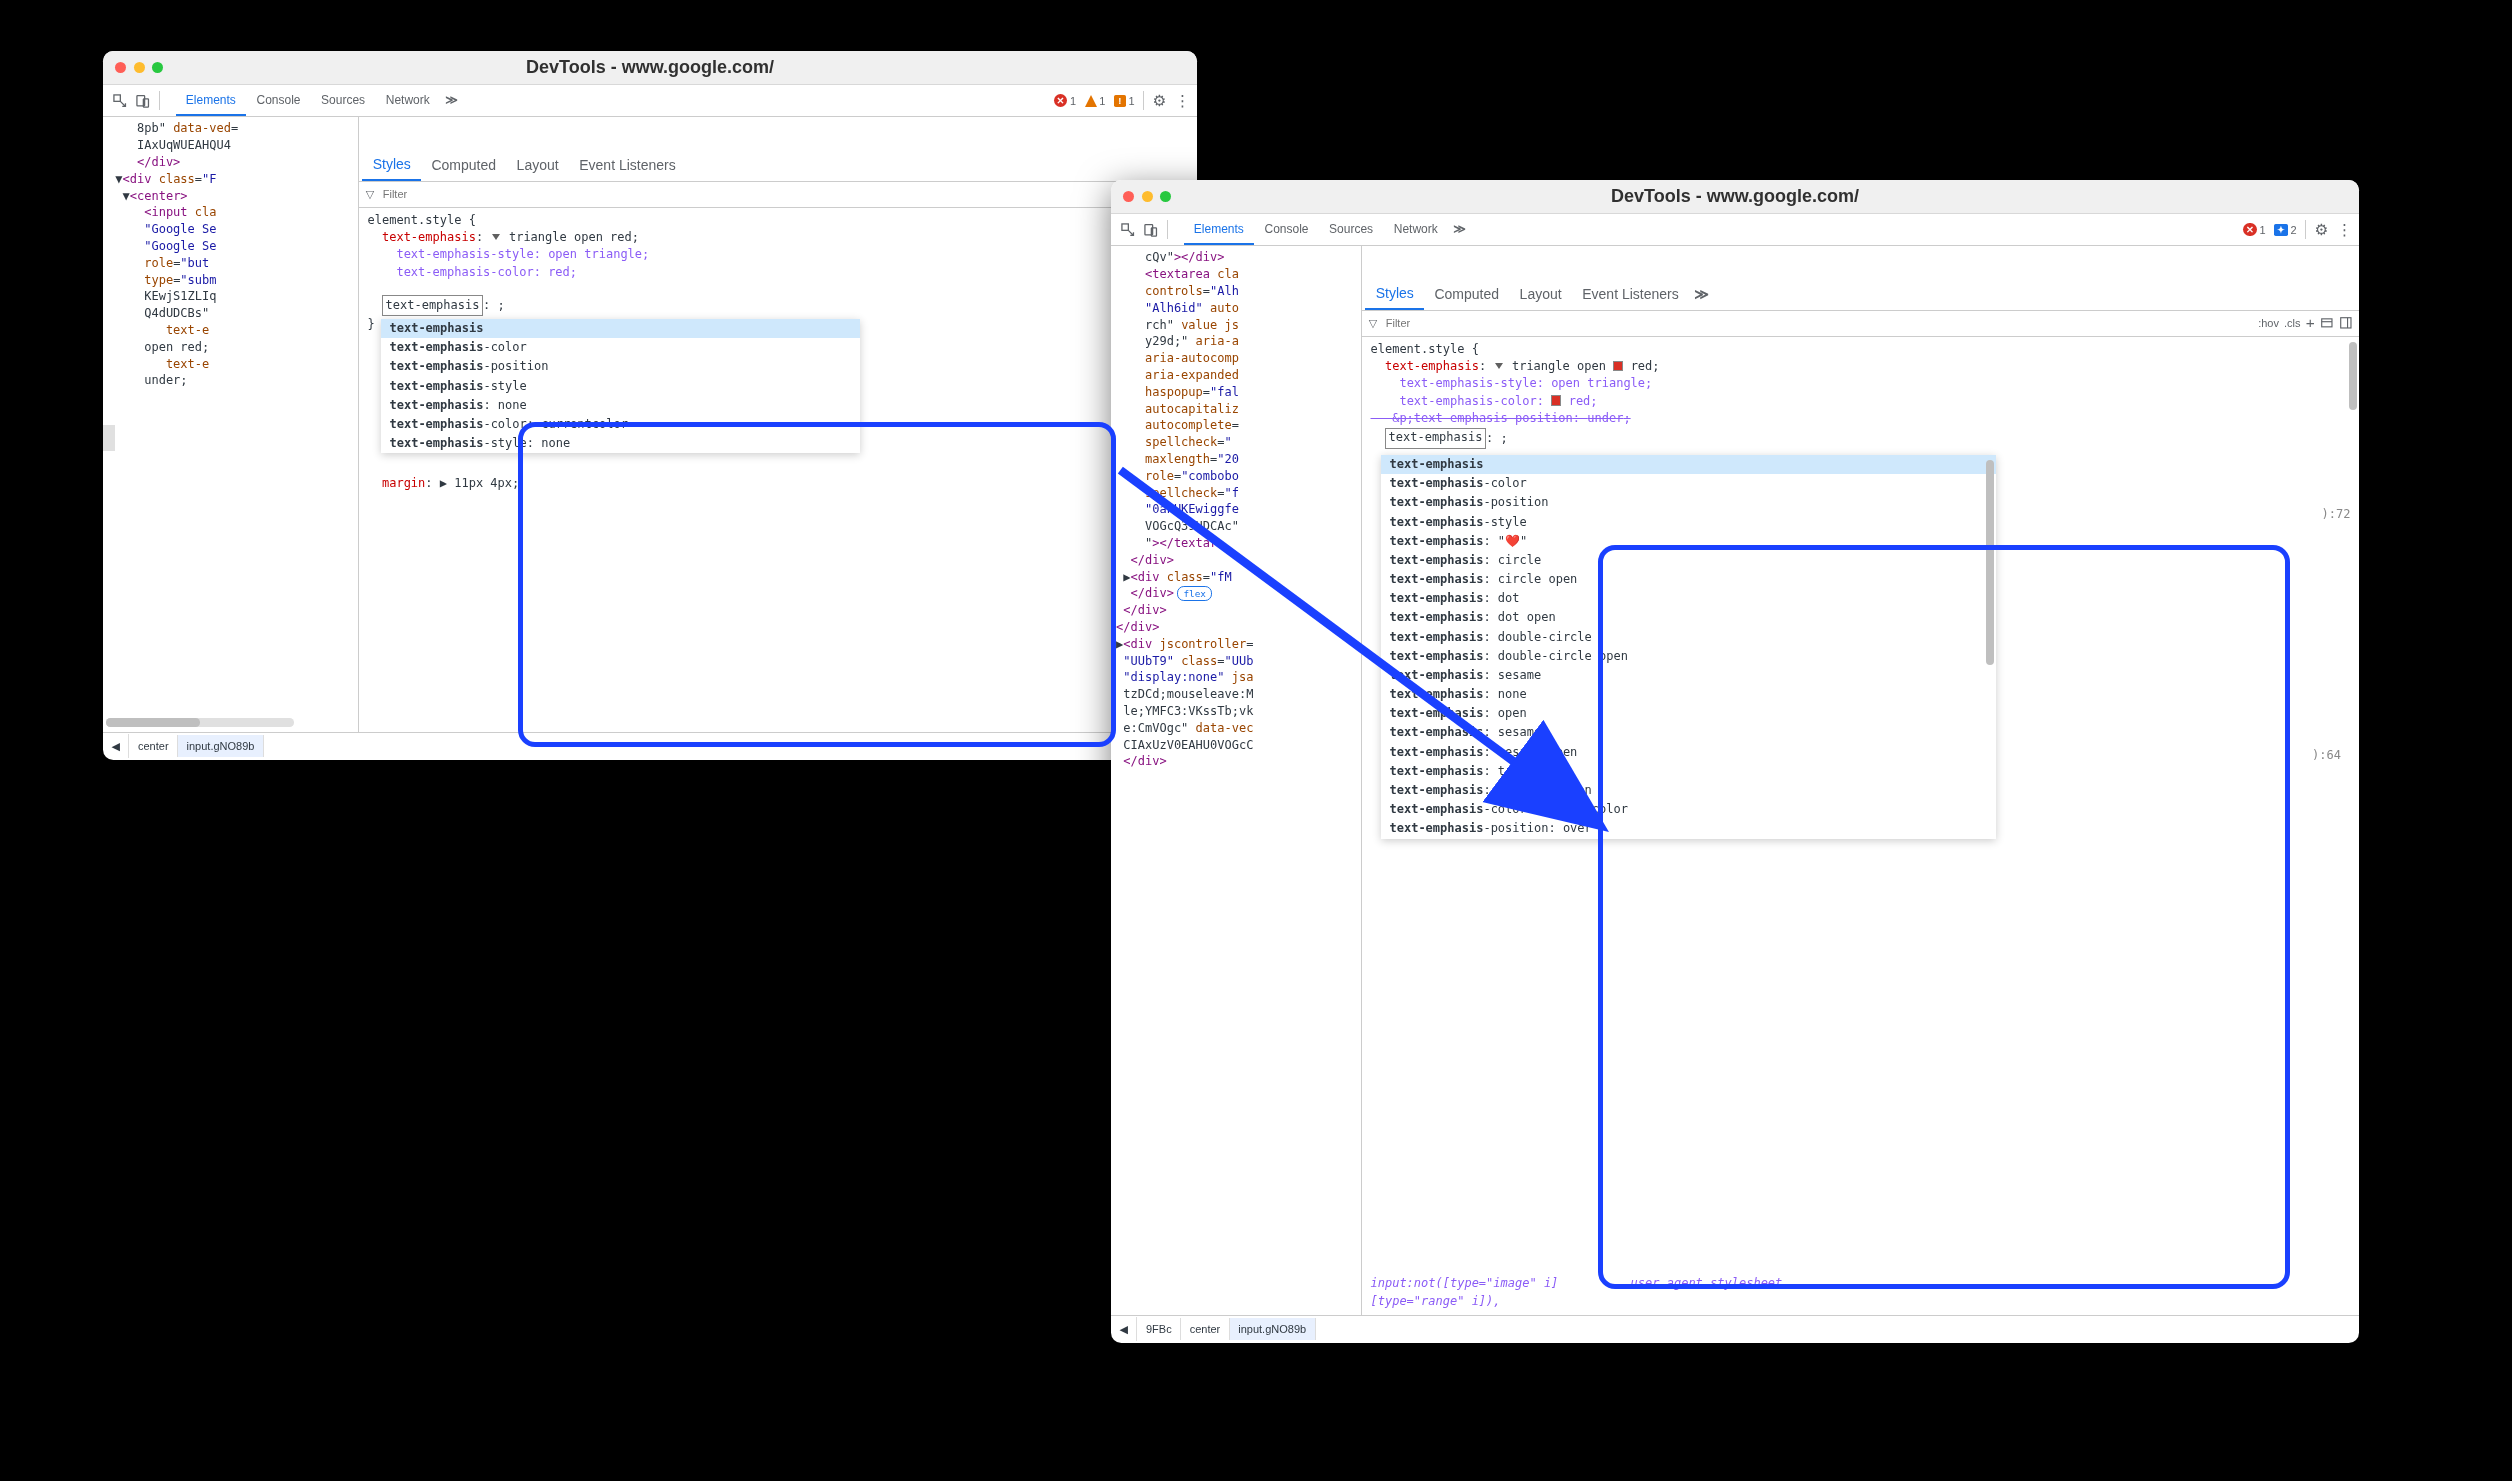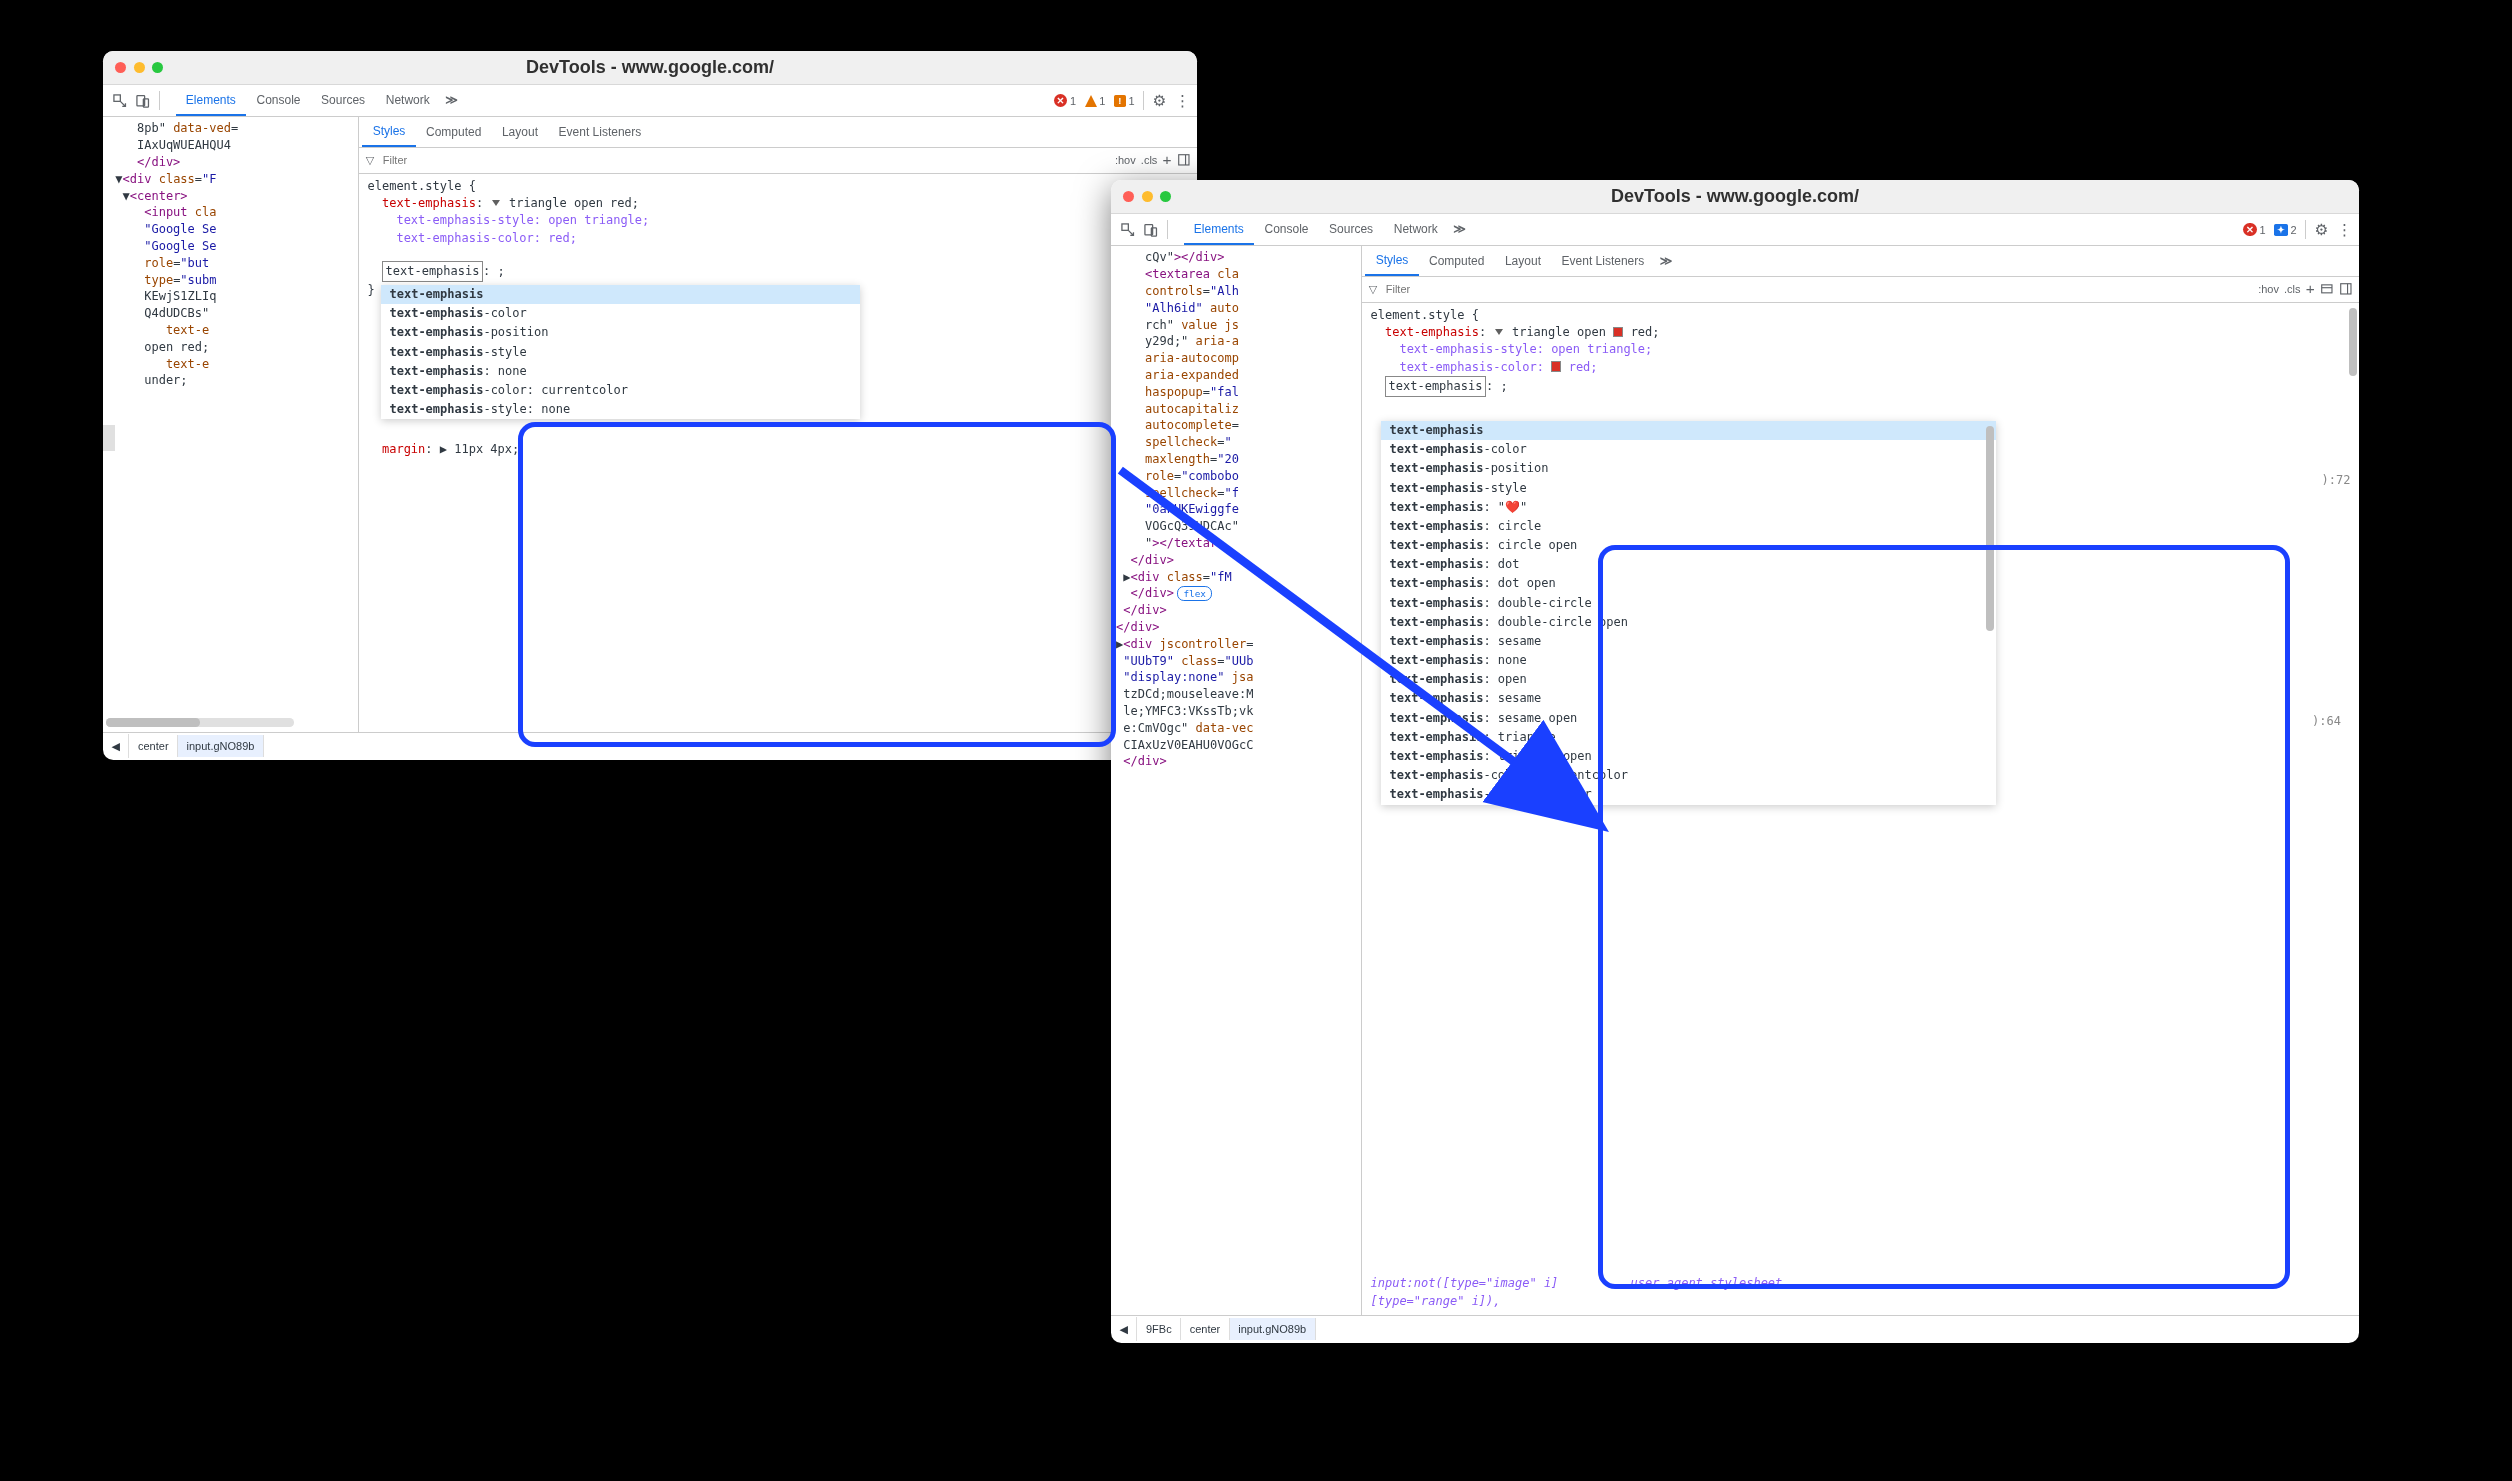--- a/index.html
+++ b/index.html
@@ -22,21 +22,21 @@
 .badge { display: inline-flex; align-items: center; justify-content: center; gap: 2.6px; font-size: 11px; color: #5f6368; }
 .circ { width: 13.7px; height: 13.7px; border-radius: 50%; display: inline-flex; align-items: center; justify-content: center; color: #fff; font-size: 9.4px; font-weight: bold; }
 .circ.err { background: #d93025; }
 .tri-warn { width: 0; height: 0; border-left: 6.8px solid transparent; border-right: 6.8px solid transparent; border-bottom: 12px solid #e37400; }
 .sq-issue { width: 12px; height: 12px; background: #e37400; color:#fff; font-size:9.4px; font-weight:bold; display:inline-flex; align-items:center; justify-content:center; border-radius:1.7px;}
 .sq-info { width: 13.7px; height: 12px; background: #1a73e8; color:#fff; font-size:9.4px; font-weight:bold; display:inline-flex; align-items:center; justify-content:center; border-radius:1.7px;}
 .gear, .dots3 { color: #5f6368; font-size: 15.4px; }
 .content { display: flex; height: calc(100% - 67px - 27px); }
 .left-pane { flex: 0 0 auto; overflow: hidden; border-right: 0.9px solid #ccc; font-family: Menlo, monospace; font-size: 12px; padding: 3.4px 5.1px; white-space: nowrap; color: #303942; line-height: 1.4; }
 .right-pane { flex: 1; display: flex; flex-direction: column; overflow: hidden; }
-.subtabs { display: flex; border-bottom: 0.9px solid #ccc; padding: 0 3.4px; font-size: 12px; align-items: center; }
+.subtabs { display: flex; border-bottom: 0.9px solid #ccc; padding: 0 3.4px; font-size: 14px; align-items: center; margin-top: 32px; }
 .subtab { padding: 6.8px 10.3px; color: #5f6368; cursor: pointer; }
 .subtab.active { color: #1a73e8; border-bottom: 2.6px solid #1a73e8; }
 .filterbar { display: flex; align-items: center; border-bottom: 0.9px solid #ccc; padding: 3.4px 6.8px; gap: 5.1px; font-size: 11px; }
 .filterbar input { flex: 1; border: none; outline: none; font-size: 11px; padding: 3.4px; color: #606060; }
 .filterbar .ftxt { color: #5f6368; }
 .styles-body { flex: 1; overflow: hidden; position: relative; font-family: Menlo, monospace; font-size: 12px; line-height: 1.45; padding: 3.4px 8.5px; color: #303942; }
 .prop { color: #c80000; }
 .gray { color: #8b5cf6; }
 .sw { display: inline-block; width: 10.3px; height: 10.3px; background: #d93025; border: 0.9px solid #888; vertical-align: -0.9px; }
 .triangle-down { display:inline-block; width:0; height:0; border-left:4.3px solid transparent; border-right:4.3px solid transparent; border-top:6px solid #606060; vertical-align: 0.9px; margin: 0 1.7px;}
@@ -275,20 +275,21 @@
         <span><svg width="13.7" height="13.7" viewBox="0 0 24 24" fill="none" stroke="#5f6368" stroke-width="2">
               <rect x="3" y="3" width="18" height="18"></rect>
               <line x1="15" y1="3" x2="15" y2="21"></line>
             </svg></span>
       </div>
       <div class="styles-body">
         <div>element.style {</div>
         <div>&nbsp;&nbsp;<span class="prop">text-emphasis</span>: <span class="triangle-down"></span> <span>triangle open</span> <span class="sw"></span> <span>red</span>;</div>
         <div class="gray">&nbsp;&nbsp;&nbsp;&nbsp;<span>text-emphasis-style</span>: <span>open triangle</span>;</div>
         <div class="gray">&nbsp;&nbsp;&nbsp;&nbsp;<span>text-emphasis-color</span>: <span class="sw"></span> <span>red</span>;</div>
+        <div class="gray" style="text-decoration:line-through;">&nbsp;&nbsp;&nbsp;&amp;p;<span>text-emphasis-position</span>: <span>under</span>;</div>
         <div>&nbsp;&nbsp;<span class="input-inline">text-emphasis</span><span>: ;</span></div>
         <div class="autocomplete" style="left:19px; top:118px; width:615px;">
           <div class="ac-item sel"><b>text-emphasis</b><span></span></div>
           <div class="ac-item"><b>text-emphasis</b><span>-color</span></div>
           <div class="ac-item"><b>text-emphasis</b><span>-position</span></div>
           <div class="ac-item"><b>text-emphasis</b><span>-style</span></div>
           <div class="ac-item"><b>text-emphasis</b><span>: "❤️"</span></div>
           <div class="ac-item"><b>text-emphasis</b><span>: circle</span></div>
           <div class="ac-item"><b>text-emphasis</b><span>: circle open</span></div>
           <div class="ac-item"><b>text-emphasis</b><span>: dot</span></div>

